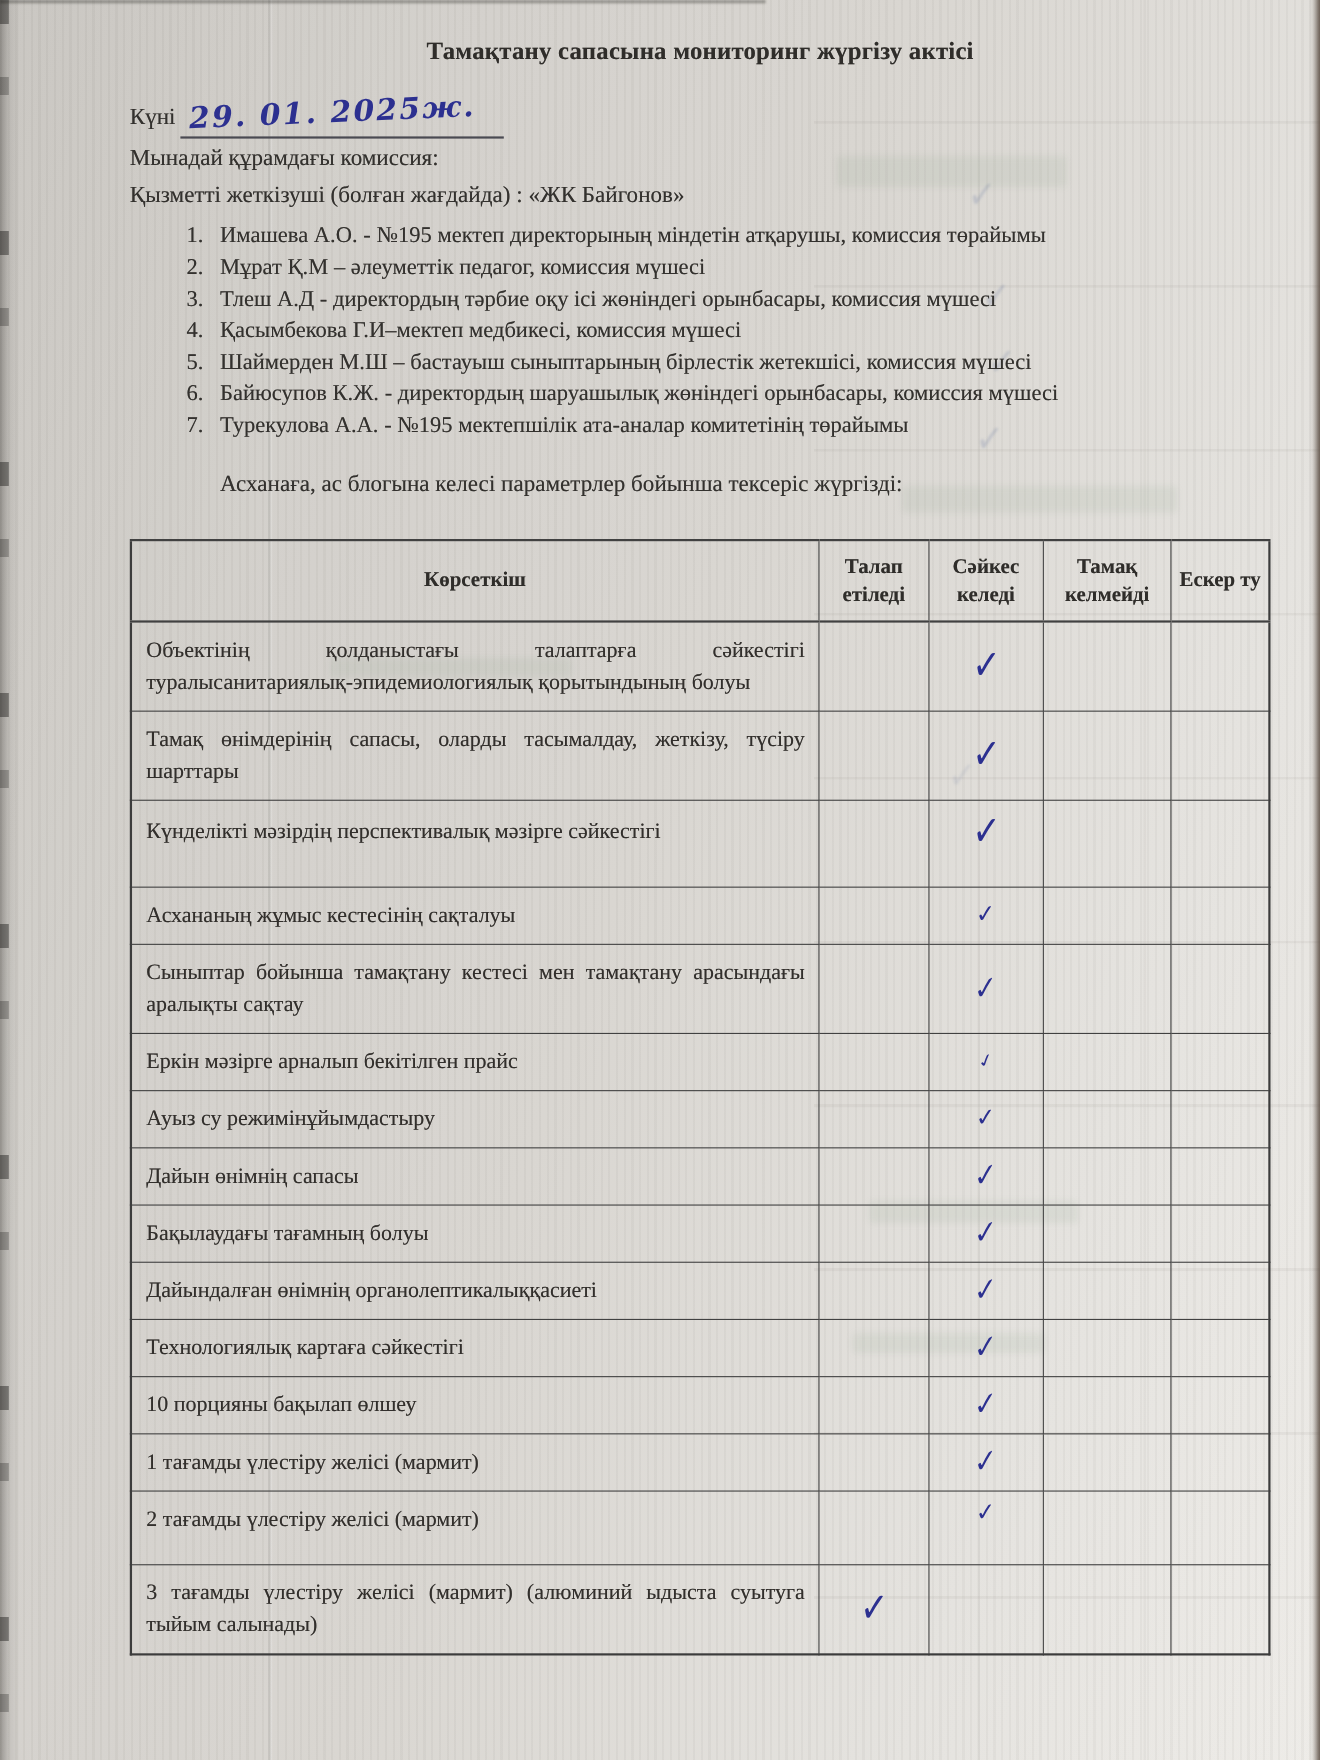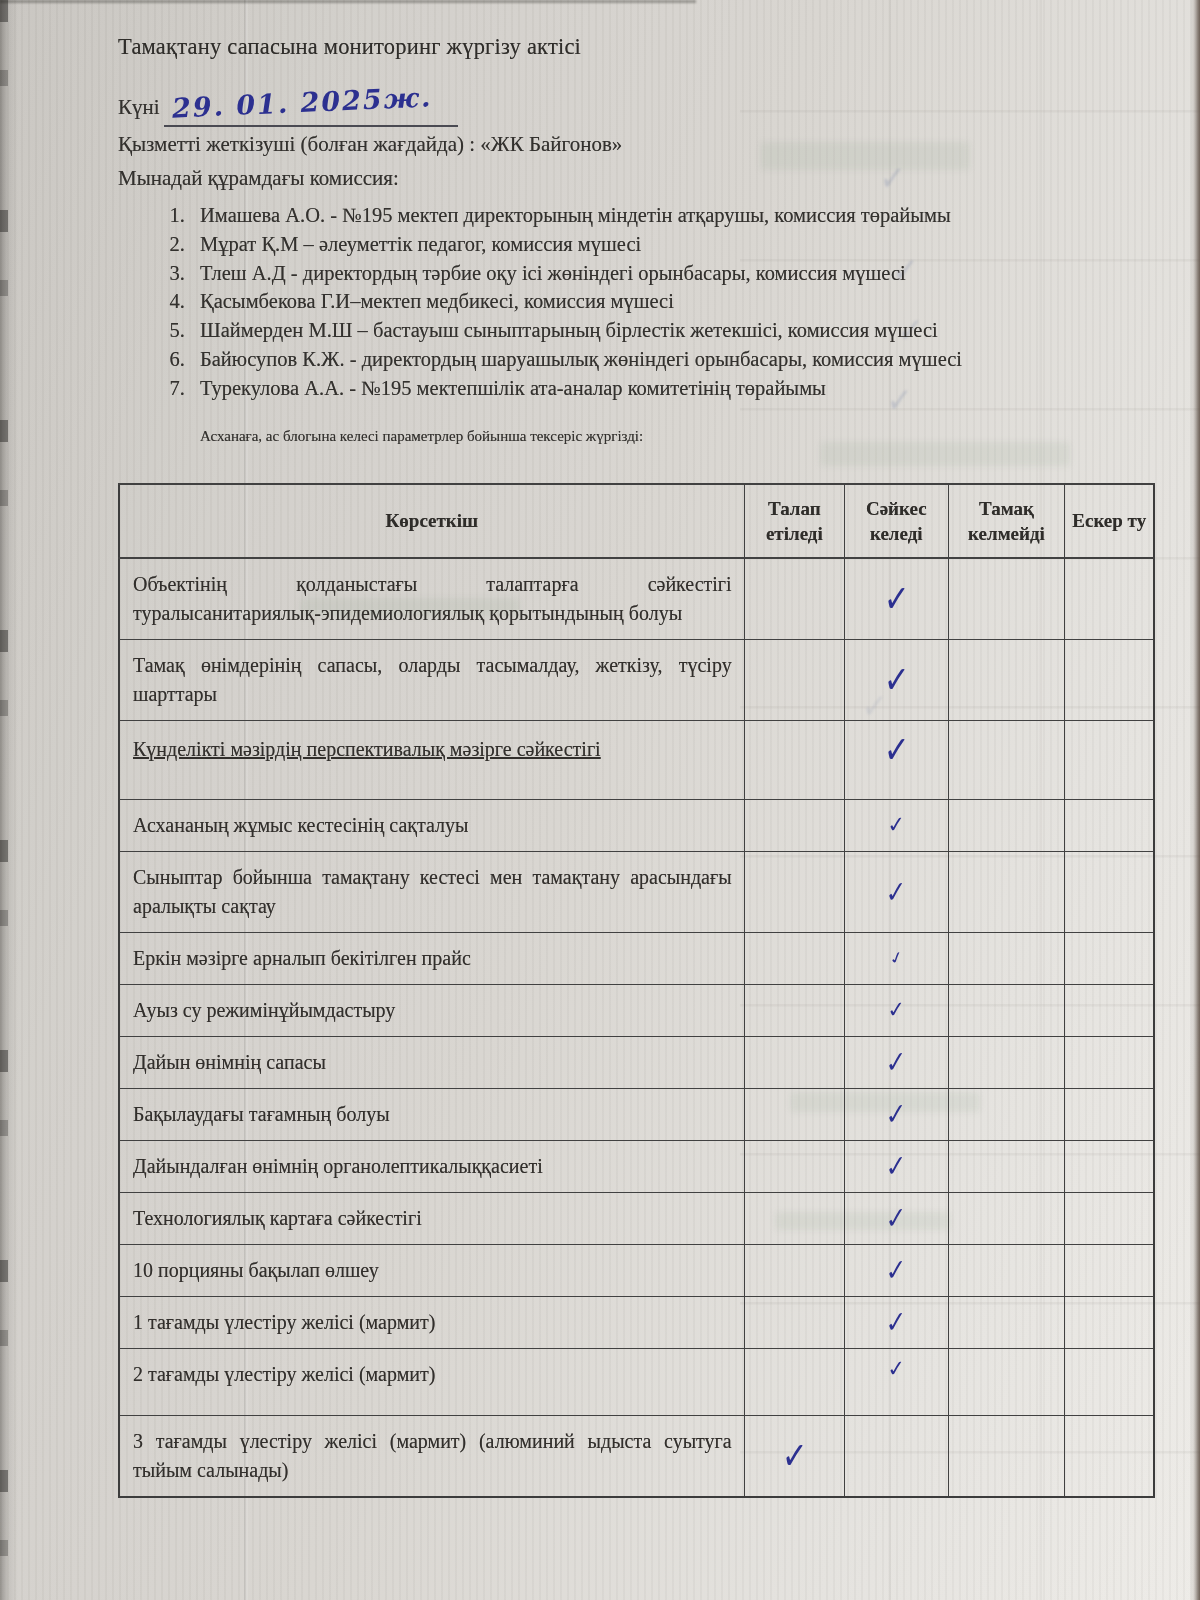--- a/index.html
+++ b/index.html
@@ -59,21 +59,21 @@
     filter:blur(3px);border-radius:4px;pointer-events:none;
   }
   
   .content{
     position:absolute;inset:0;
     padding:34px 45px 0 118px;
     color:#33312e;
     text-shadow:0 0 0.5px rgba(55,53,50,0.55);
   }
   h1.title{
-    margin:0;font-size:22.5px;font-weight:normal;
+    margin:0;font-size:22.5px;font-weight:bold;text-align:center;
     letter-spacing:0.2px;color:#2f2d2a;
   }
   .meta{margin-top:28px;font-size:21px;line-height:34px;}
   .meta-line{white-space:nowrap;}
   .date-group{
     display:inline-block;border-bottom:2px solid #4a4a52;
     padding:0 26px 1px 8px;margin-left:4px;
   }
   .handwriting{
     display:inline-block;
@@ -81,42 +81,42 @@
     font-size:27px;letter-spacing:2px;color:var(--ink,#2c3090);
     transform:rotate(-2.5deg) translateY(-2px);
     text-shadow:none;
   }
   ol.commission{
     margin:6px 0 0 0;padding-left:72px;
     font-size:20.5px;line-height:28.8px;
   }
   ol.commission li{padding-left:10px;}
   p.intro{
-    margin:25px 0 0 0;font-size:15px;text-indent:82px;
+    margin:25px 0 0 0;font-size:21px;text-indent:82px;
   }
   
   table.checklist{
     width:100%;margin-top:38px;border-collapse:collapse;
     border:2.5px solid #3c3c3c;
   }
   table.checklist th, table.checklist td{
     border:1.6px solid #414141;
   }
   table.checklist th{
     font-size:19px;font-weight:bold;line-height:1.32;
     padding:11px 6px;text-align:center;vertical-align:middle;color:#2f2d2a;
     border-bottom-width:2.3px;border-top-width:2.3px;
   }
   td.c-label{
     font-size:20px;line-height:29px;
     padding:11px 12px 11px 13px;
     text-align:justify;vertical-align:middle;color:#322f2c;
   }
   td.c-mark{text-align:center;vertical-align:middle;position:relative;}
-  tbody tr:nth-child(3) td{padding-top:14px;padding-bottom:34px;text-decoration:underline;}
+  tbody tr:nth-child(3) td{padding-top:14px;padding-bottom:34px;}
   tbody tr:nth-child(14) td{padding-bottom:26px;}
   tbody tr:nth-child(14) td.c-mark .check{transform-origin:center;}
   .check{
     display:inline-block;font-family:"DejaVu Sans",sans-serif;
     color:var(--ink,#2c3090);text-shadow:none;line-height:1;
   }
   .mark-deep {font-size:30px;transform:scaleY(1.3) rotate(3deg);}
   .mark-hook {font-size:26px;transform:rotate(-14deg) skewX(-12deg);}
   .mark-small{font-size:22px;transform:rotate(-5deg);}
   .mark-tiny {font-size:18px;transform:rotate(-20deg) scaleY(0.85);}
@@ -148,22 +148,22 @@
   <div class="smudge" style="left:775px;top:1212px;width:175px;height:18px;"></div>
 
   <div class="content">
 
     <h1 class="title">Тамақтану сапасына мониторинг жүргізу актісі</h1>
 
     <div class="meta">
       <div class="meta-line">
         <span>Күні</span><span class="date-group"><span class="handwriting">29. 01. 2025ж.</span></span>
       </div>
+      <div class="meta-line">Мынадай құрамдағы комиссия:</div>
       <div class="meta-line">Қызметті жеткізуші (болған жағдайда) : «ЖК Байгонов»</div>
-      <div class="meta-line">Мынадай құрамдағы комиссия:</div>
     </div>
 
     <ol class="commission">
       <li>Имашева А.О. - №195 мектеп директорының міндетін атқарушы, комиссия төрайымы</li>
       <li>Мұрат Қ.М – әлеуметтік педагог, комиссия мүшесі</li>
       <li>Тлеш А.Д - директордың тәрбие оқу ісі жөніндегі орынбасары, комиссия мүшесі</li>
       <li>Қасымбекова Г.И–мектеп  медбикесі,  комиссия мүшесі</li>
       <li>Шаймерден М.Ш – бастауыш сыныптарының бірлестік жетекшісі, комиссия мүшесі</li>
       <li>Байюсупов К.Ж. - директордың шаруашылық жөніндегі орынбасары, комиссия мүшесі</li>
       <li>Турекулова А.А. - №195 мектепшілік ата-аналар комитетінің төрайымы</li>

